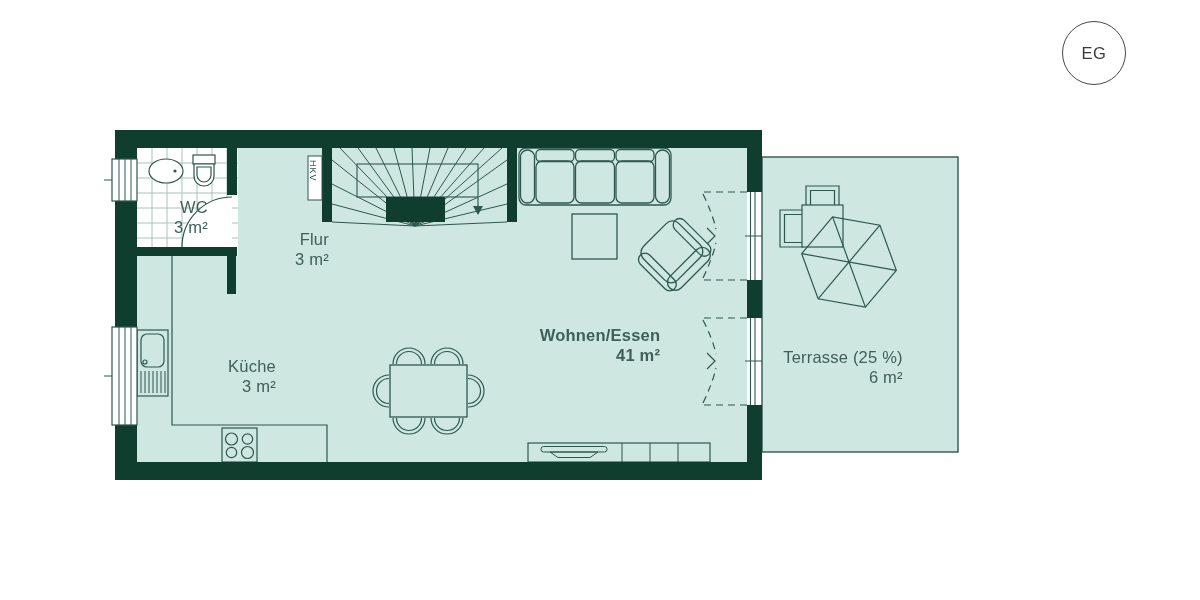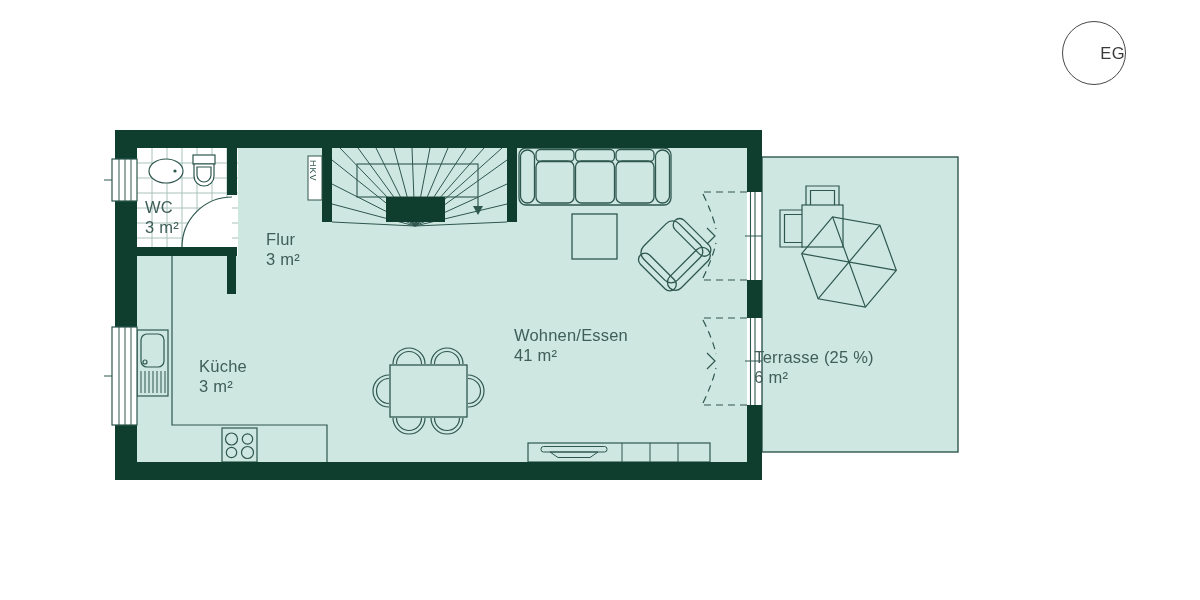--- a/index.html
+++ b/index.html
@@ -2,27 +2,27 @@
 <html><head>
 <meta charset="utf-8">
 <style>
   html,body{margin:0;padding:0;background:#ffffff;}
   .canvas{
     position:relative;width:1200px;height:600px;background:#ffffff;
     font-family:"Liberation Sans", sans-serif;overflow:hidden;
   }
   .plan-svg{position:absolute;left:0;top:0;}
   .room-label{
-    position:absolute;transform:translateX(-50%);text-align:left;
-    color:#3f5f58;font-size:16.5px;line-height:20px;letter-spacing:.2px;white-space:nowrap;
+    position:absolute;transform:translateX(-50%);text-align:right;
+    color:#3f5f58;font-size:16.5px;line-height:20px;letter-spacing:.2px;white-space:nowrap;margin-left:29px;
   }
   .room-label span{display:block;}
   .floor-badge{
     position:absolute;left:1062px;top:21px;width:64px;height:64px;border-radius:50%;
-    border:1.5px solid #474747;display:flex;align-items:center;justify-content:flex-end;
+    border:1.5px solid #474747;display:flex;align-items:center;justify-content:center;
     color:#3a3a3a;font-size:16.5px;letter-spacing:.5px;box-sizing:border-box;
   }
 </style>
 </head>
 <body>
 
 <div class="canvas">
 
   <svg class="plan-svg" width="1200" height="600" viewBox="0 0 1200 600">
 
@@ -192,21 +192,21 @@
     <span>3 m²</span>
   </div>
   <div class="room-label" style="left:283px;top:229px;">
     <span>Flur</span>
     <span>3 m²</span>
   </div>
   <div class="room-label" style="left:223px;top:356px;">
     <span>Küche</span>
     <span>3 m²</span>
   </div>
-  <div class="room-label" style="left:571px;top:325px;">
+  <div class="room-label" style="left:571px;top:325px;font-weight:bold;">
     <span>Wohnen/Essen</span>
     <span>41 m²</span>
   </div>
   <div class="room-label" style="left:814px;top:347px;">
     <span>Terrasse (25 %)</span>
     <span>6 m²</span>
   </div>
 
   <div class="floor-badge">
     <span>EG</span>

